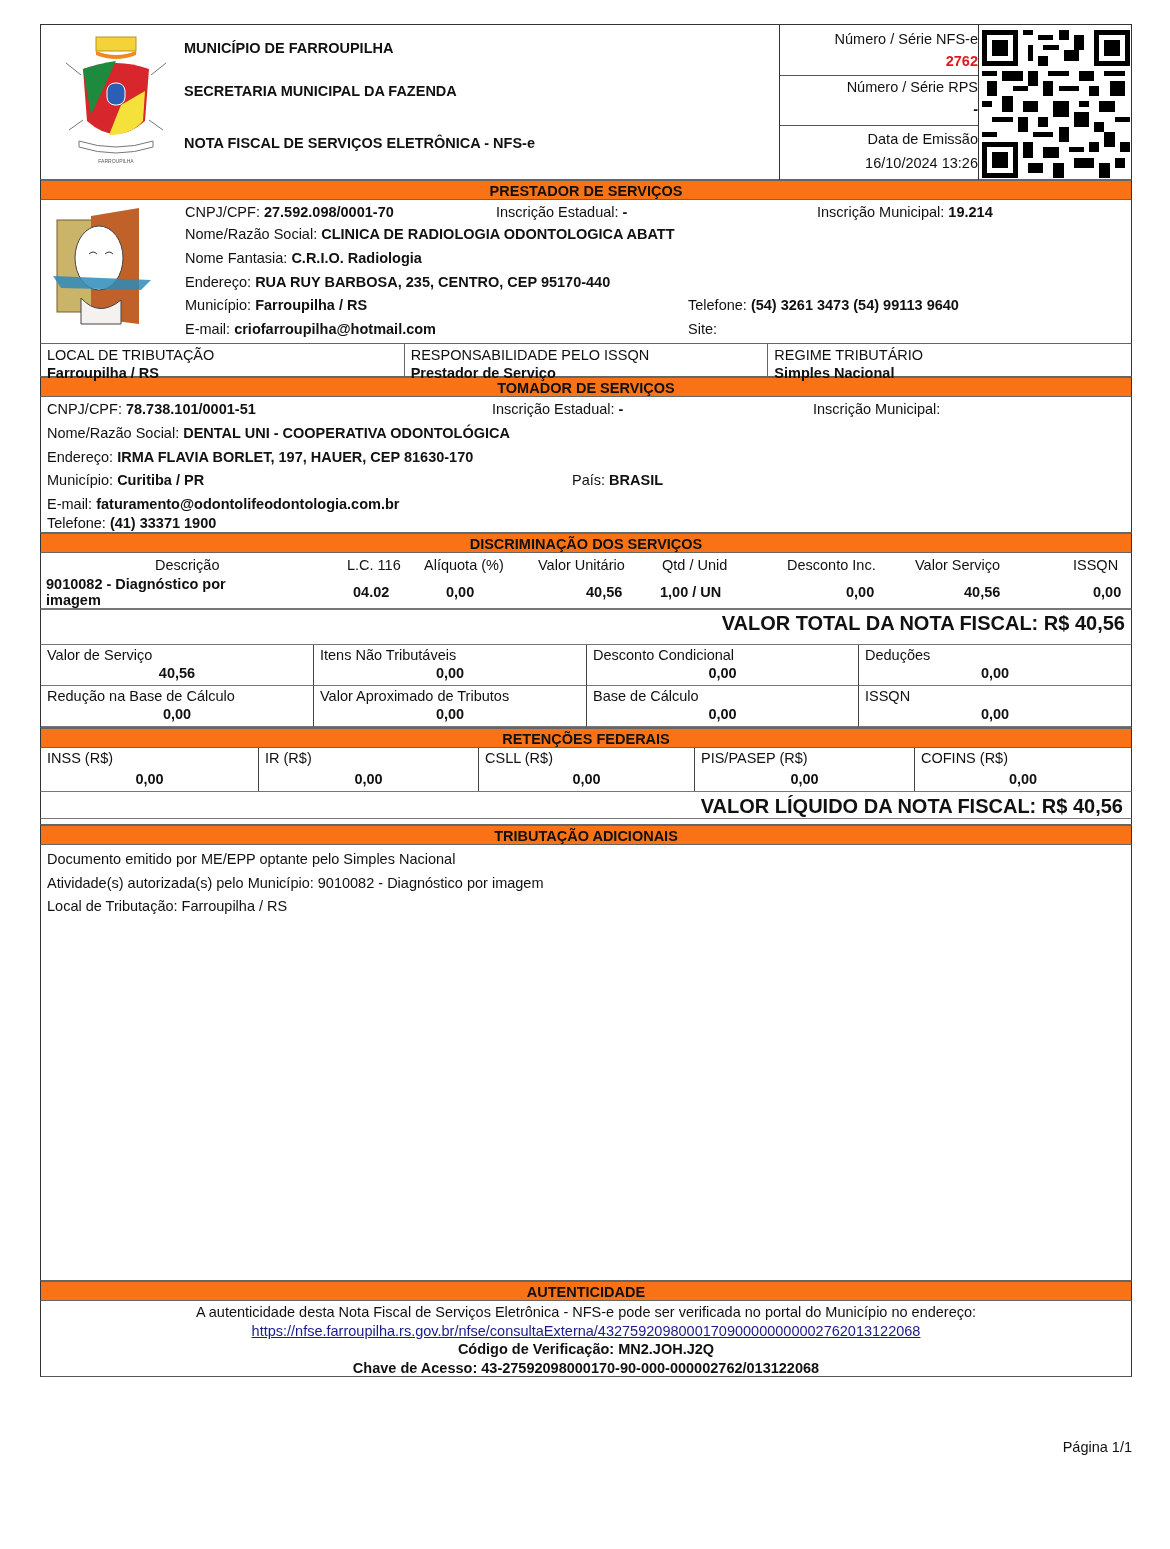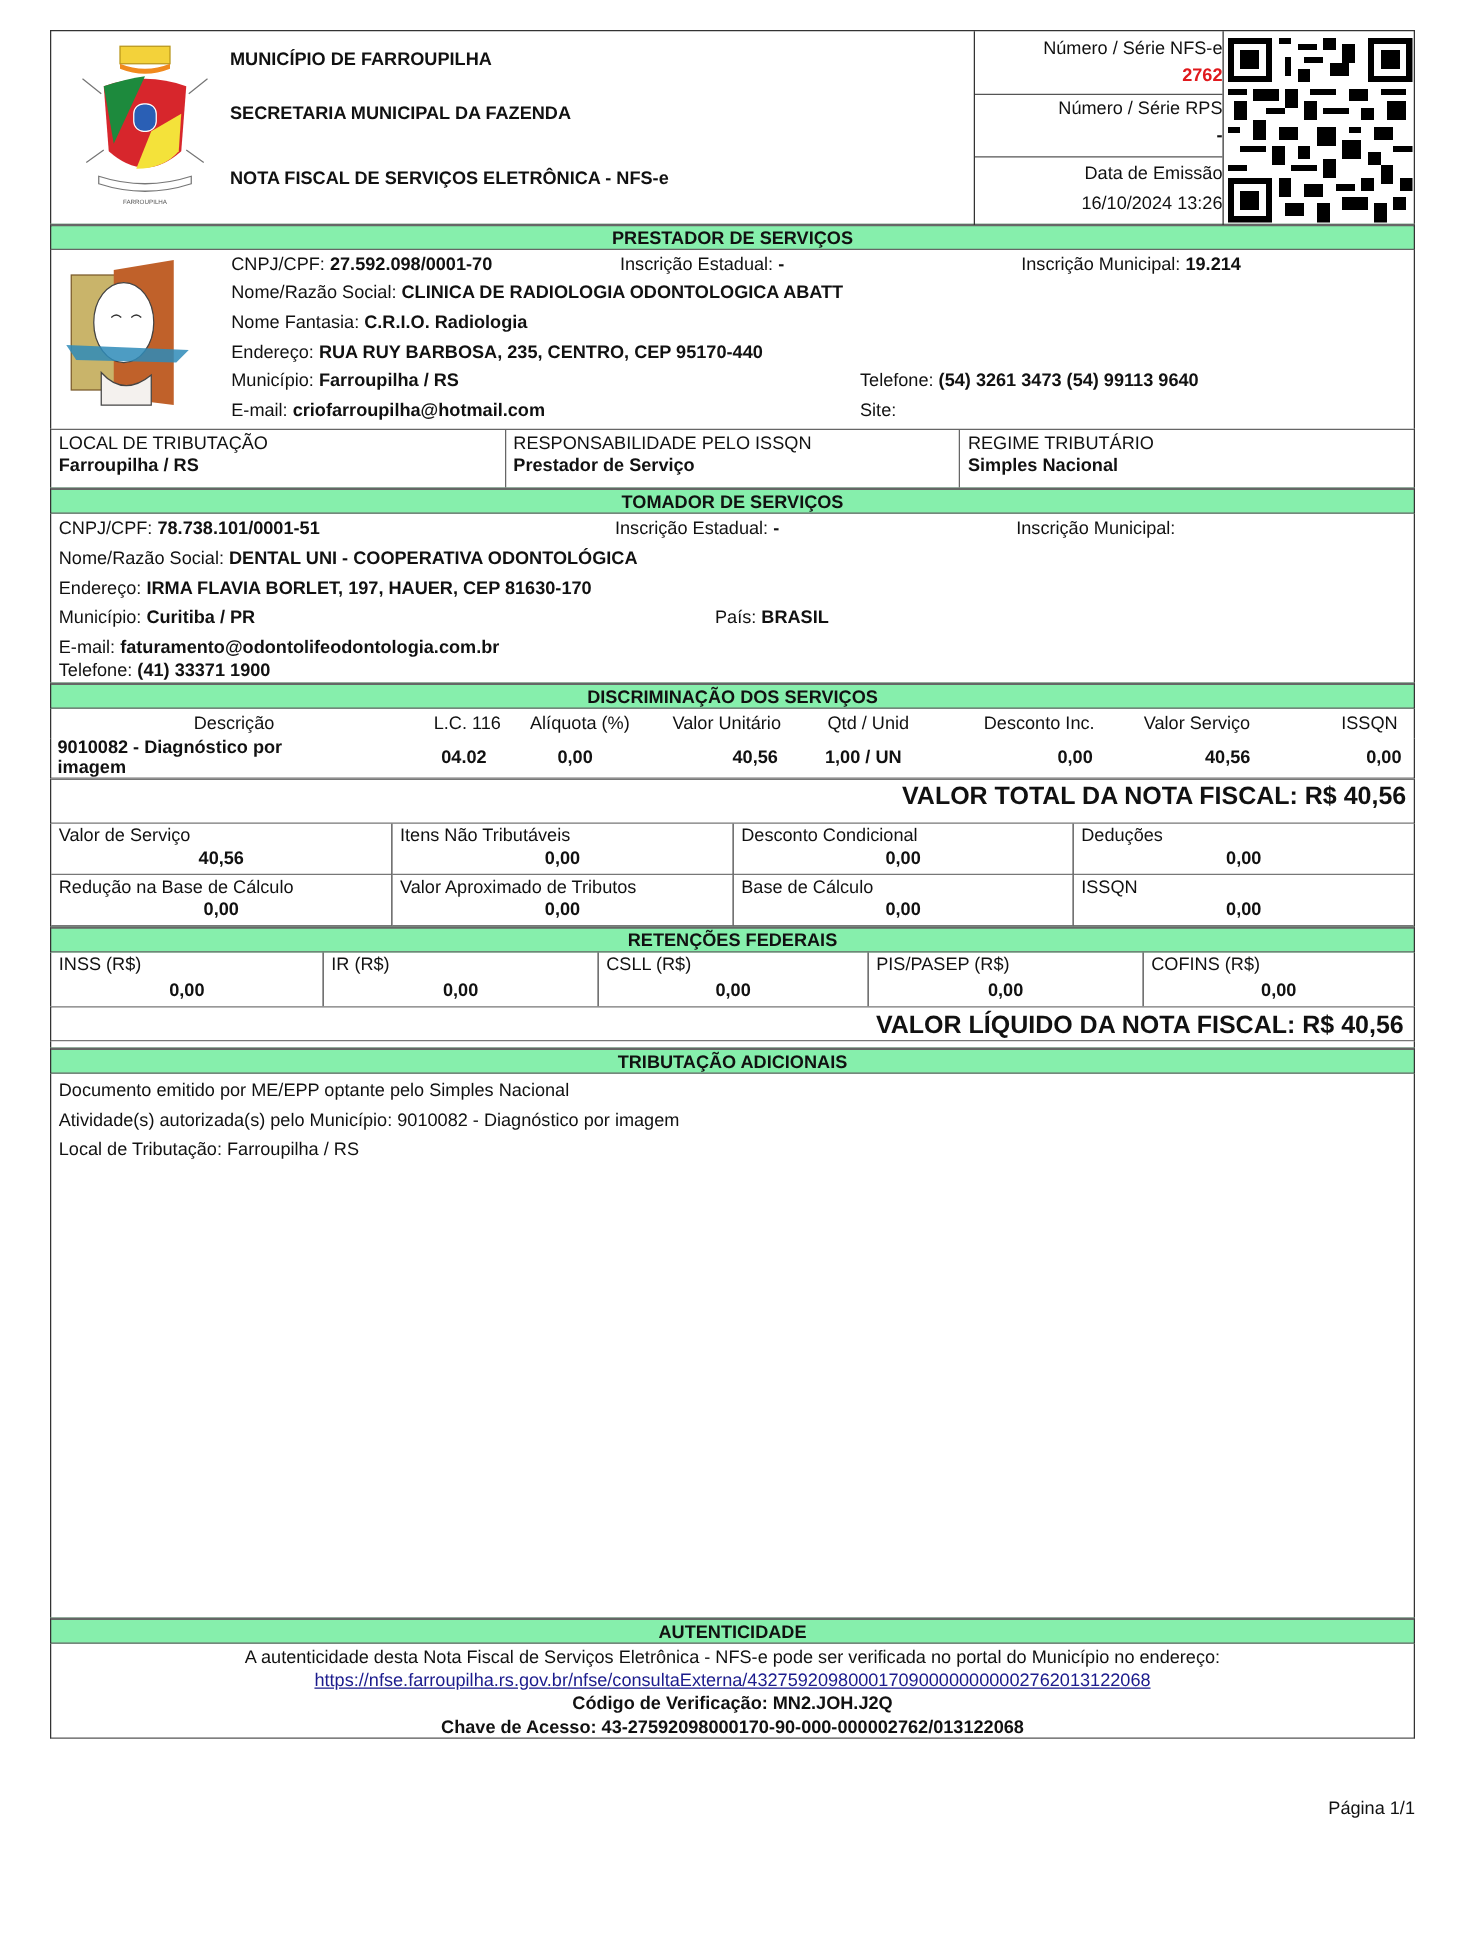--- a/index.html
+++ b/index.html
@@ -16,30 +16,30 @@
   .h-t1 { top: 15px; }
   .h-t2 { top: 58px; }
   .h-t3 { top: 110px; }
   .h-right { position: absolute; left: 738px; top: 0; width: 200px; height: 155px; border-left: 1.5px solid #333; border-right: 1.5px solid #333; }
   .h-cell { position: absolute; left: 0; width: 100%; text-align: right; font-size: 14.5px; }
   .h-sep { position: absolute; left: 0; width: 100%; border-top: 1px solid #555; }
   .red { color: #e0191d; font-weight: bold; }
   .qr { position: absolute; left: 941px; top: 5px; width: 148px; height: 148px; }
 
   
-  .bar { background: #86efac; text-align: center; font-weight: bold; font-size: 14.5px; height: 21px; line-height: 21px; border-top: 2px solid #666; border-bottom: 1px solid #666; border-left: 1.5px solid #333; border-right: 1.5px solid #333; }
+  .bar { background: #f97316; text-align: center; font-weight: bold; font-size: 14.5px; height: 21px; line-height: 21px; border-top: 2px solid #666; border-bottom: 1px solid #666; border-left: 1.5px solid #333; border-right: 1.5px solid #333; }
 
   .row { position: relative; border-left: 1.5px solid #333; border-right: 1.5px solid #333; }
   .abs { position: absolute; white-space: nowrap; }
 
   
   .prest { height: 143px; }
   .logo { position: absolute; left: 10px; top: 6px; width: 102px; height: 122px; }
 
-  .grid3 { display: flex; height: 47px; border-top: 1px solid #666; }
+  .grid3 { display: flex; height: 33px; border-top: 1px solid #666; }
   .grid3 > div { flex: 1; padding: 2px 6px; border-right: 1px solid #666; line-height: 18px; }
   .grid3 > div:last-child { border-right: none; }
 
   .tomador { height: 135px; }
 
   
   .svc-head { height: 24px; }
   .svc-row { height: 32px; border-bottom: 1.5px solid #777; }
   .total-bar { height: 36px; border-top: 1.5px solid #777; border-bottom: 1.5px solid #777; }
   .total-bar .t { position: absolute; right: 6px; top: 0; font-size: 20px; font-weight: bold; line-height: 26px; }

